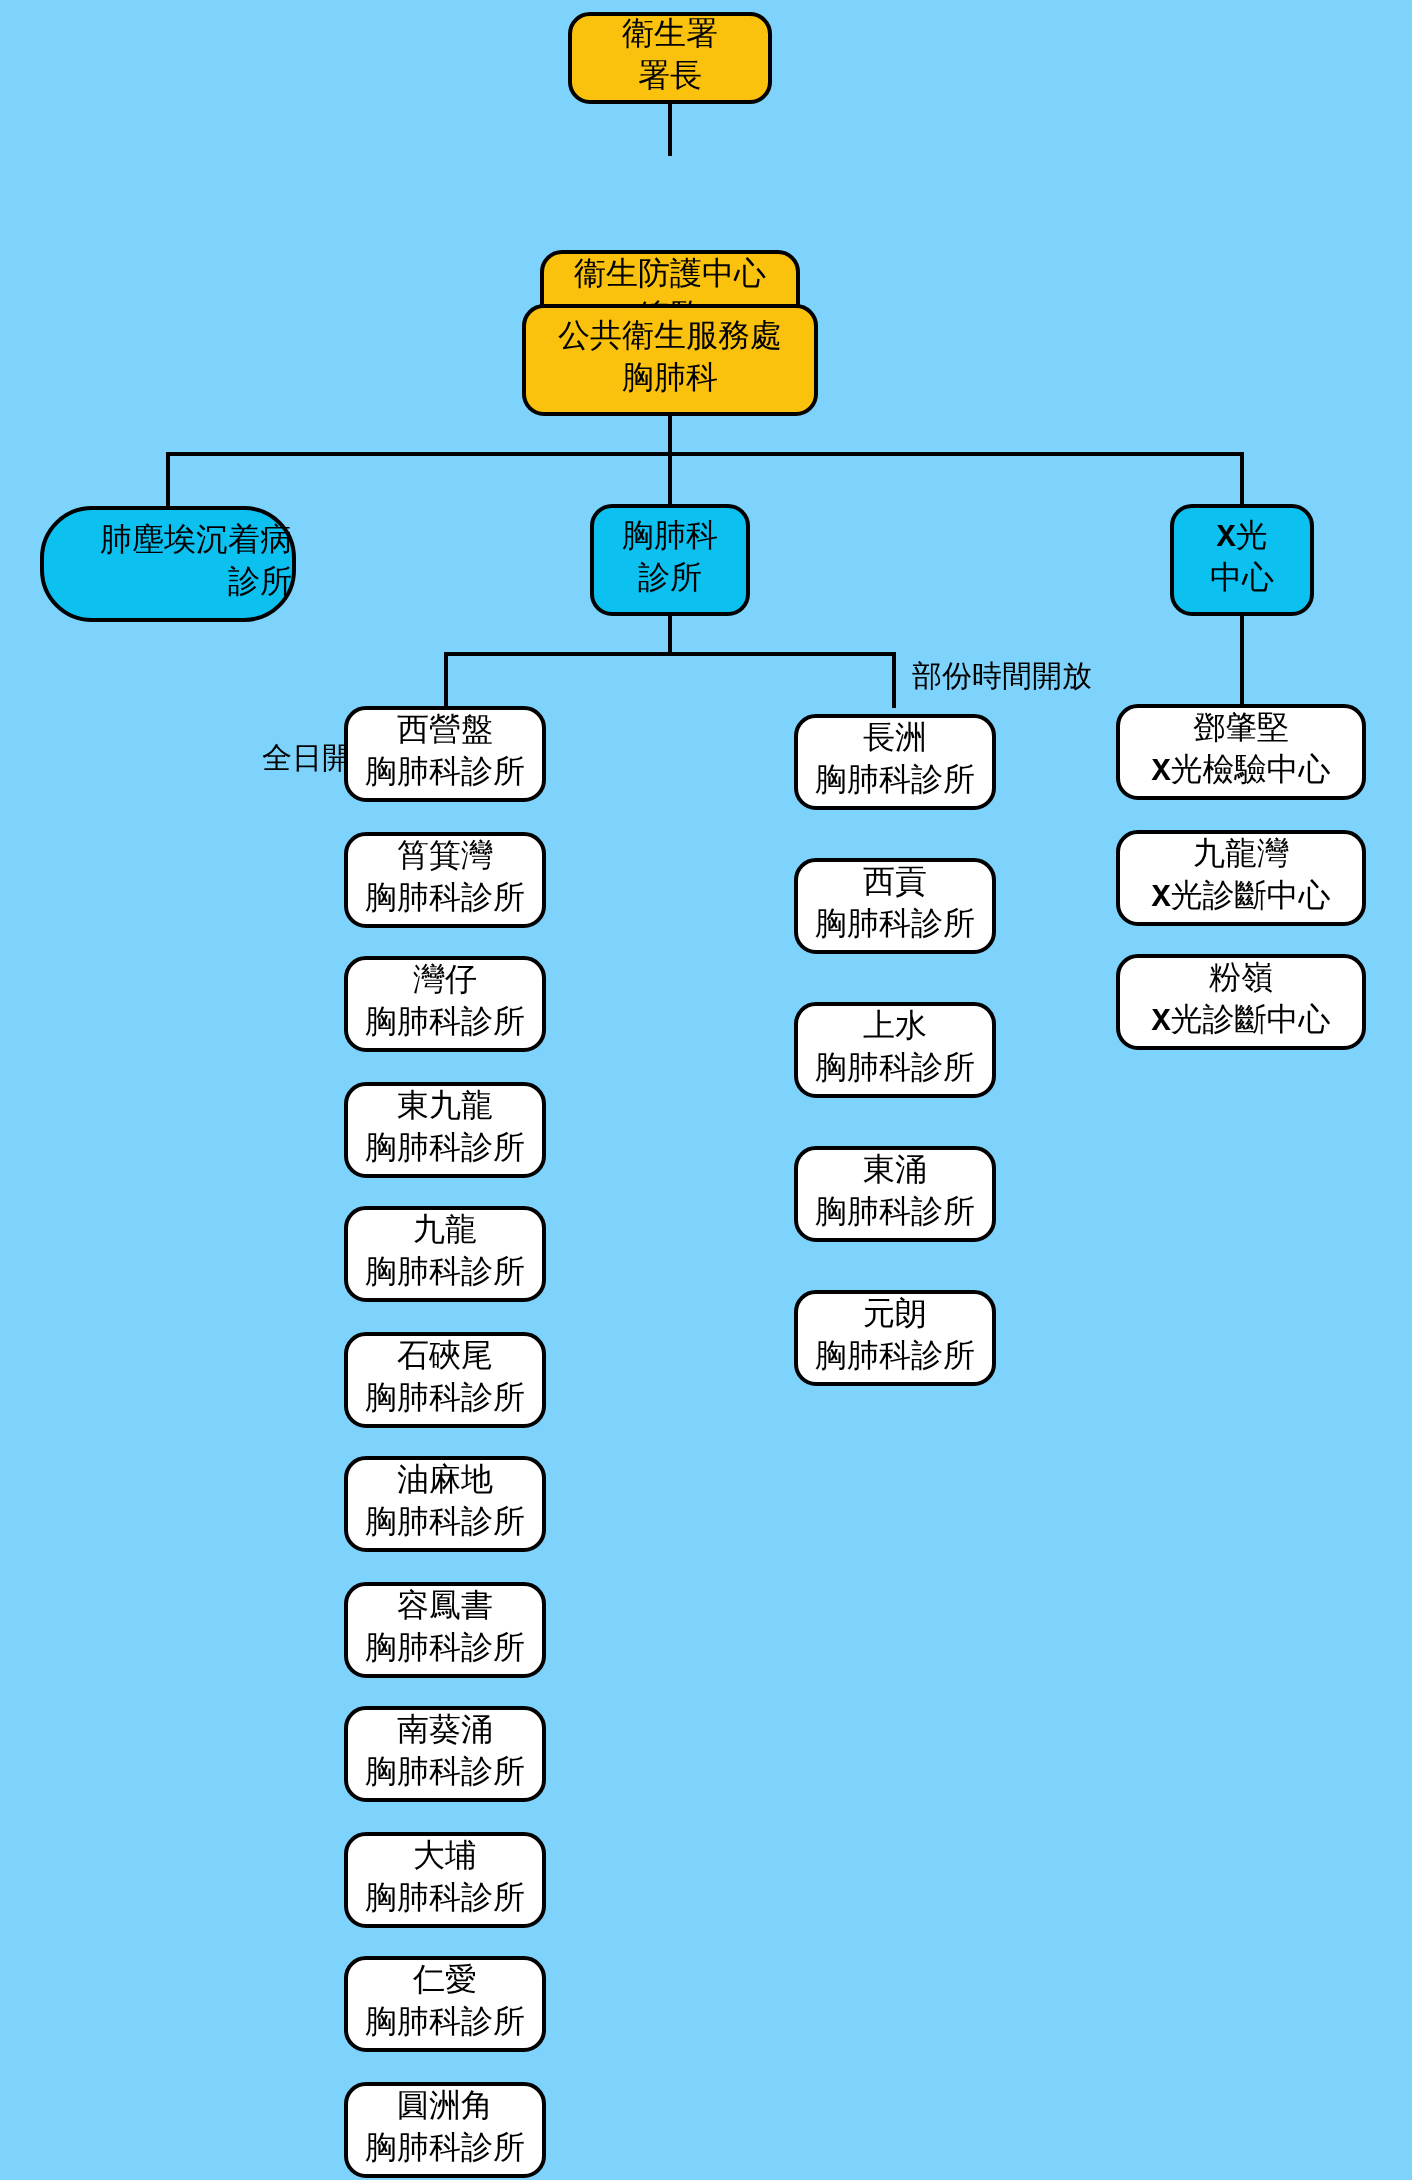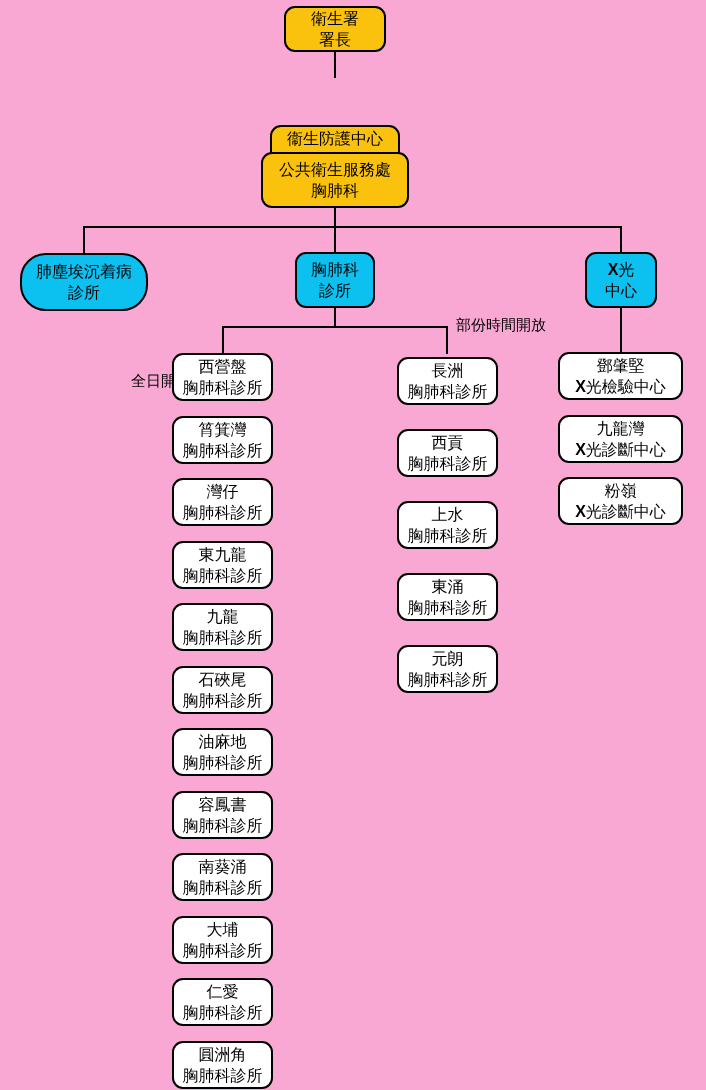--- a/index.html
+++ b/index.html
@@ -1,47 +1,47 @@
 <!DOCTYPE html>
 <html lang="zh-Hant" style="--orange: #FBC20D; --blue: #0CC0F0; --box_border: #000000; --clinic_bg: #FFFFFF;"><head>
 <meta charset="utf-8">
 <style>
   html,body{margin:0;padding:0;background:#ffffff;}
   .stage{
-    position:relative;width:706px;height:1090px;background:#f9a8d4;overflow:hidden;
-    font-family:Liberation Sans, sans-serif;color:#000;
+    position:relative;width:706px;height:1090px;background:#7dd3fc;overflow:hidden;
+    font-family:Liberation Mono, monospace;color:#000;
   }
   .wires{position:absolute;left:0;top:0;width:706px;height:1090px;}
   .node{
     position:absolute;box-sizing:border-box;border:2px solid var(--box_border);
     border-radius:11px;background:var(--clinic_bg);
     display:flex;flex-direction:column;align-items:center;justify-content:center;
     text-align:center;font-size:16px;line-height:21px;
   }
   .node .ln{display:block;width:100%;}
   .orange{background:var(--orange);}
   .blue{background:var(--blue);}
   
   #n-top1{left:284px;top:6px;width:102px;height:46px;}
   #n-top2{left:270px;top:77px;width:130px;height:48px;margin-top:48px;}
   #n-top3{left:261px;top:152px;width:148px;height:56px;}
   
-  #n-b1{left:20px;top:253px;width:128px;height:58px;border-radius:26px;}
+  #n-b1{left:20px;top:253px;width:128px;height:58px;border-radius:26px;text-align:right;}
   #n-b2{left:295px;top:252px;width:80px;height:56px;}
   #n-b3{left:585px;top:252px;width:72px;height:56px;}
   
   .col{position:absolute;display:flex;flex-direction:column;gap:14.5px;}
   .col .node{position:static;width:100%;height:48px;flex:none;}
   #col-full{left:172px;top:353px;width:101px;}
   #col-part{left:397px;top:357px;width:101px;gap:24px;}
   #col-xray{left:558px;top:352px;width:125px;justify-content:space-between;}
   
   .grp-label{position:absolute;font-size:15px;line-height:18px;white-space:nowrap;}
   #lbl-full{left:131px;top:331px;margin-top:41px;}
-  #lbl-part{left:456px;top:316px;}
+  #lbl-part{left:456px;top:331px;}
   
   .xfirst::first-letter{font-weight:bold;}
 </style>
 </head>
 <body>
 
 <div class="stage">
 
   <svg class="wires" viewBox="0 0 706 1090" stroke="#000000" stroke-width="2">
     <line x1="335" y1="52" x2="335" y2="78"></line>

